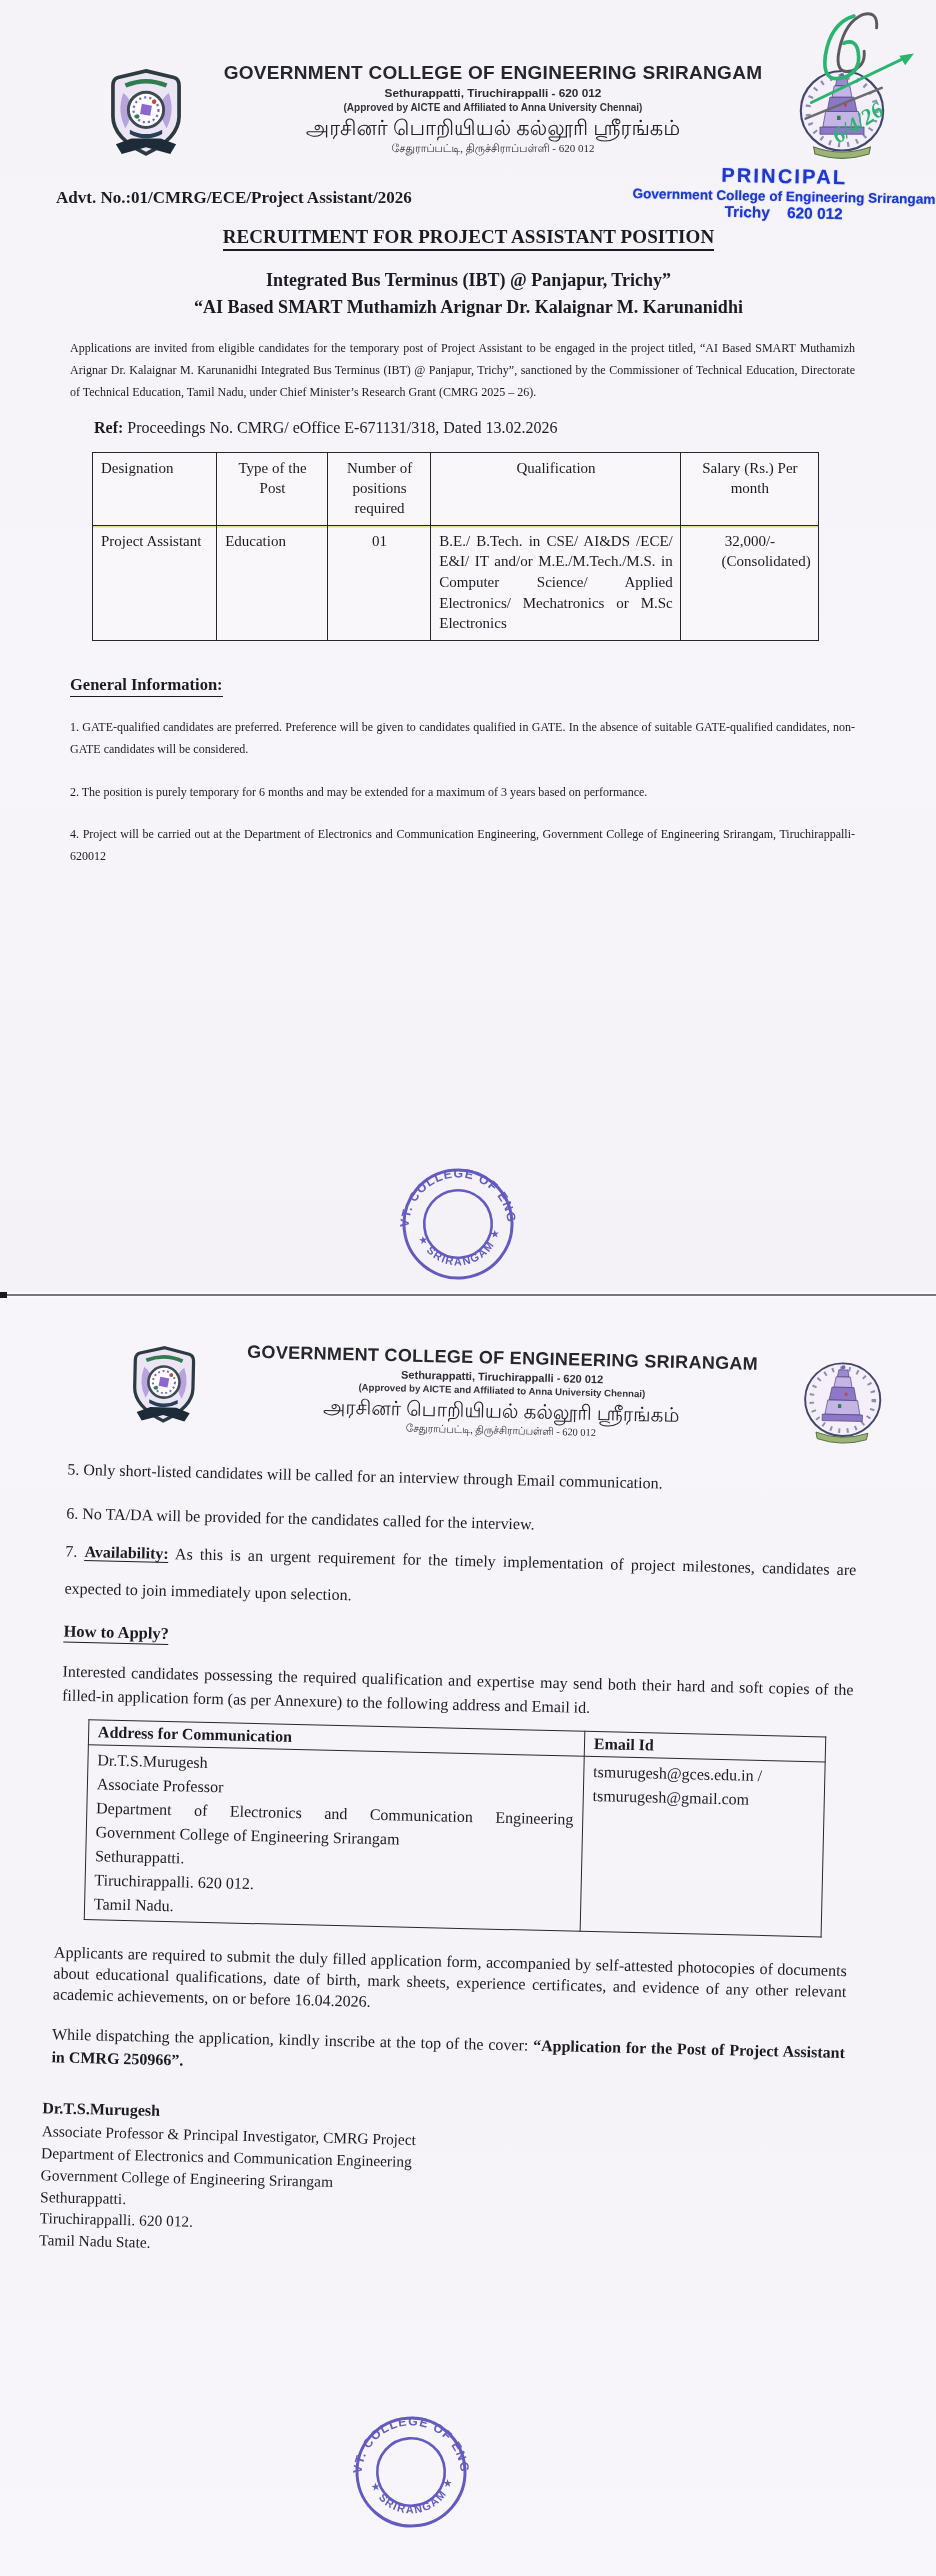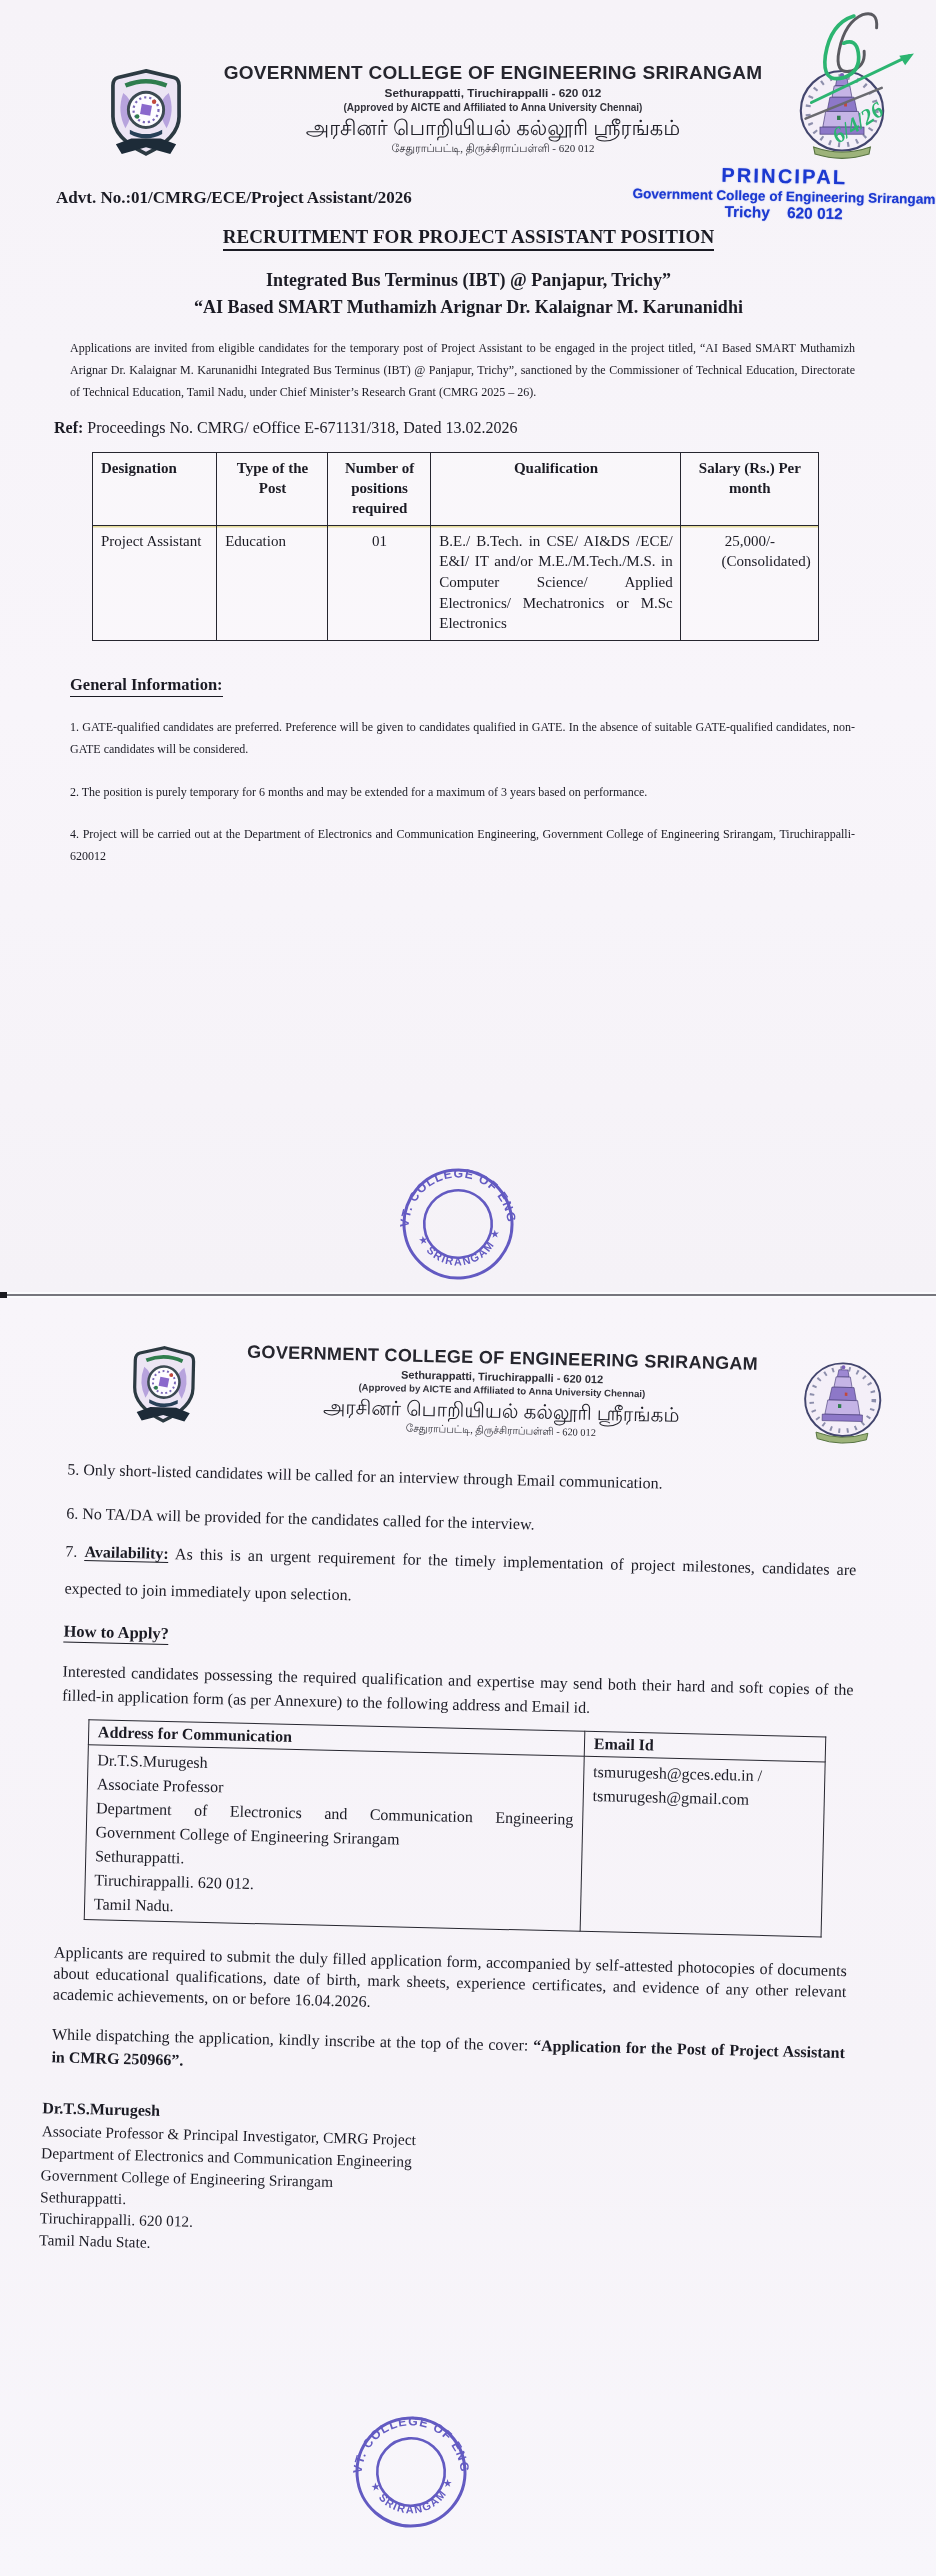--- a/index.html
+++ b/index.html
@@ -38,27 +38,27 @@
       color:#1d3cd6;font-family:"Liberation Sans","DejaVu Sans",sans-serif;font-weight:bold;
       transform:rotate(1.1deg);mix-blend-mode:multiply;
       text-shadow:0 0 1.2px rgba(46,78,228,.65);}
   .principal-stamp .l1{font-size:20px;letter-spacing:2.2px;}
   .principal-stamp .l2{font-size:13.6px;margin-top:0.7px;}
   .principal-stamp .l3{font-size:15.4px;margin-top:0.7px;white-space:pre;}
   .main-heading{margin-top:17.6px;text-align:center;font-size:19px;font-weight:bold;letter-spacing:0.1px;}
   .main-heading span{border-bottom:2.2px solid #1b1b24;padding-bottom:2.2px;}
   .proj-title{margin-top:19px;text-align:center;font-weight:bold;font-size:18px;line-height:27px;}
   .intro{margin:17.6px 82px 0 70px;font-size:12px;line-height:21.7px;text-align:justify;}
-  .ref-line{margin:16px 70px 0 54px;font-size:16px;}
+  .ref-line{margin:16px 70px 0 94px;font-size:16px;}
   .ref-line b{font-weight:bold;}
 
   table.vtab{border-collapse:collapse;margin:14.7px 0 0 92px;width:727px;font-size:15px;
              background:rgba(255,255,255,.25);}
   table.vtab th,table.vtab td{border:1.8px solid #26262f;vertical-align:top;padding:5.1px 7.3px 6.6px 8px;}
-  table.vtab th{font-weight:bold;text-align:center;line-height:20px;}
+  table.vtab th{font-weight:normal;text-align:center;line-height:20px;}
   table.vtab th.th-left{text-align:left;}
   table.vtab tbody td{line-height:20.6px;box-shadow:inset 0 2.2px 0 -0.7px rgba(214,196,72,.55);}
   td.cell-center{text-align:center;}
   td.cell-just{text-align:justify;text-align-last:left;}
   .salary-l1{display:block;text-align:center;}
   .salary-l2{display:block;text-align:right;}
 
   .gi-heading{margin:34px 0 0 70px;font-size:16.5px;font-weight:bold;}
   .gi-heading span{border-bottom:1.8px solid #1b1b24;padding-bottom:1.5px;}
   .gi-item{margin:20.6px 82px 0 70px;font-size:12px;line-height:22px;text-align:justify;}
@@ -185,21 +185,21 @@
           <th>Salary (Rs.) Per month</th>
         </tr>
       </thead>
       <tbody>
         <tr>
           <td>Project Assistant</td>
           <td>Education</td>
           <td class="cell-center">01</td>
           <td class="cell-just">B.E./ B.Tech. in CSE/ AI&amp;DS /ECE/ E&amp;I/ IT and/or M.E./M.Tech./M.S. in Computer Science/ Applied Electronics/ Mechatronics or M.Sc Electronics</td>
           <td>
-            <span class="salary-l1">25,000/-</span>
+            <span class="salary-l1">32,000/-</span>
             <span class="salary-l2">(Consolidated)</span>
           </td>
         </tr>
       </tbody>
     </table>
 
     <div class="gi-heading">
       <span>General Information:</span>
     </div>
     <div class="gi-item">1. GATE-qualified candidates are preferred. Preference will be given to candidates qualified in GATE. In the absence of suitable GATE-qualified candidates, non-GATE candidates will be considered.</div>

